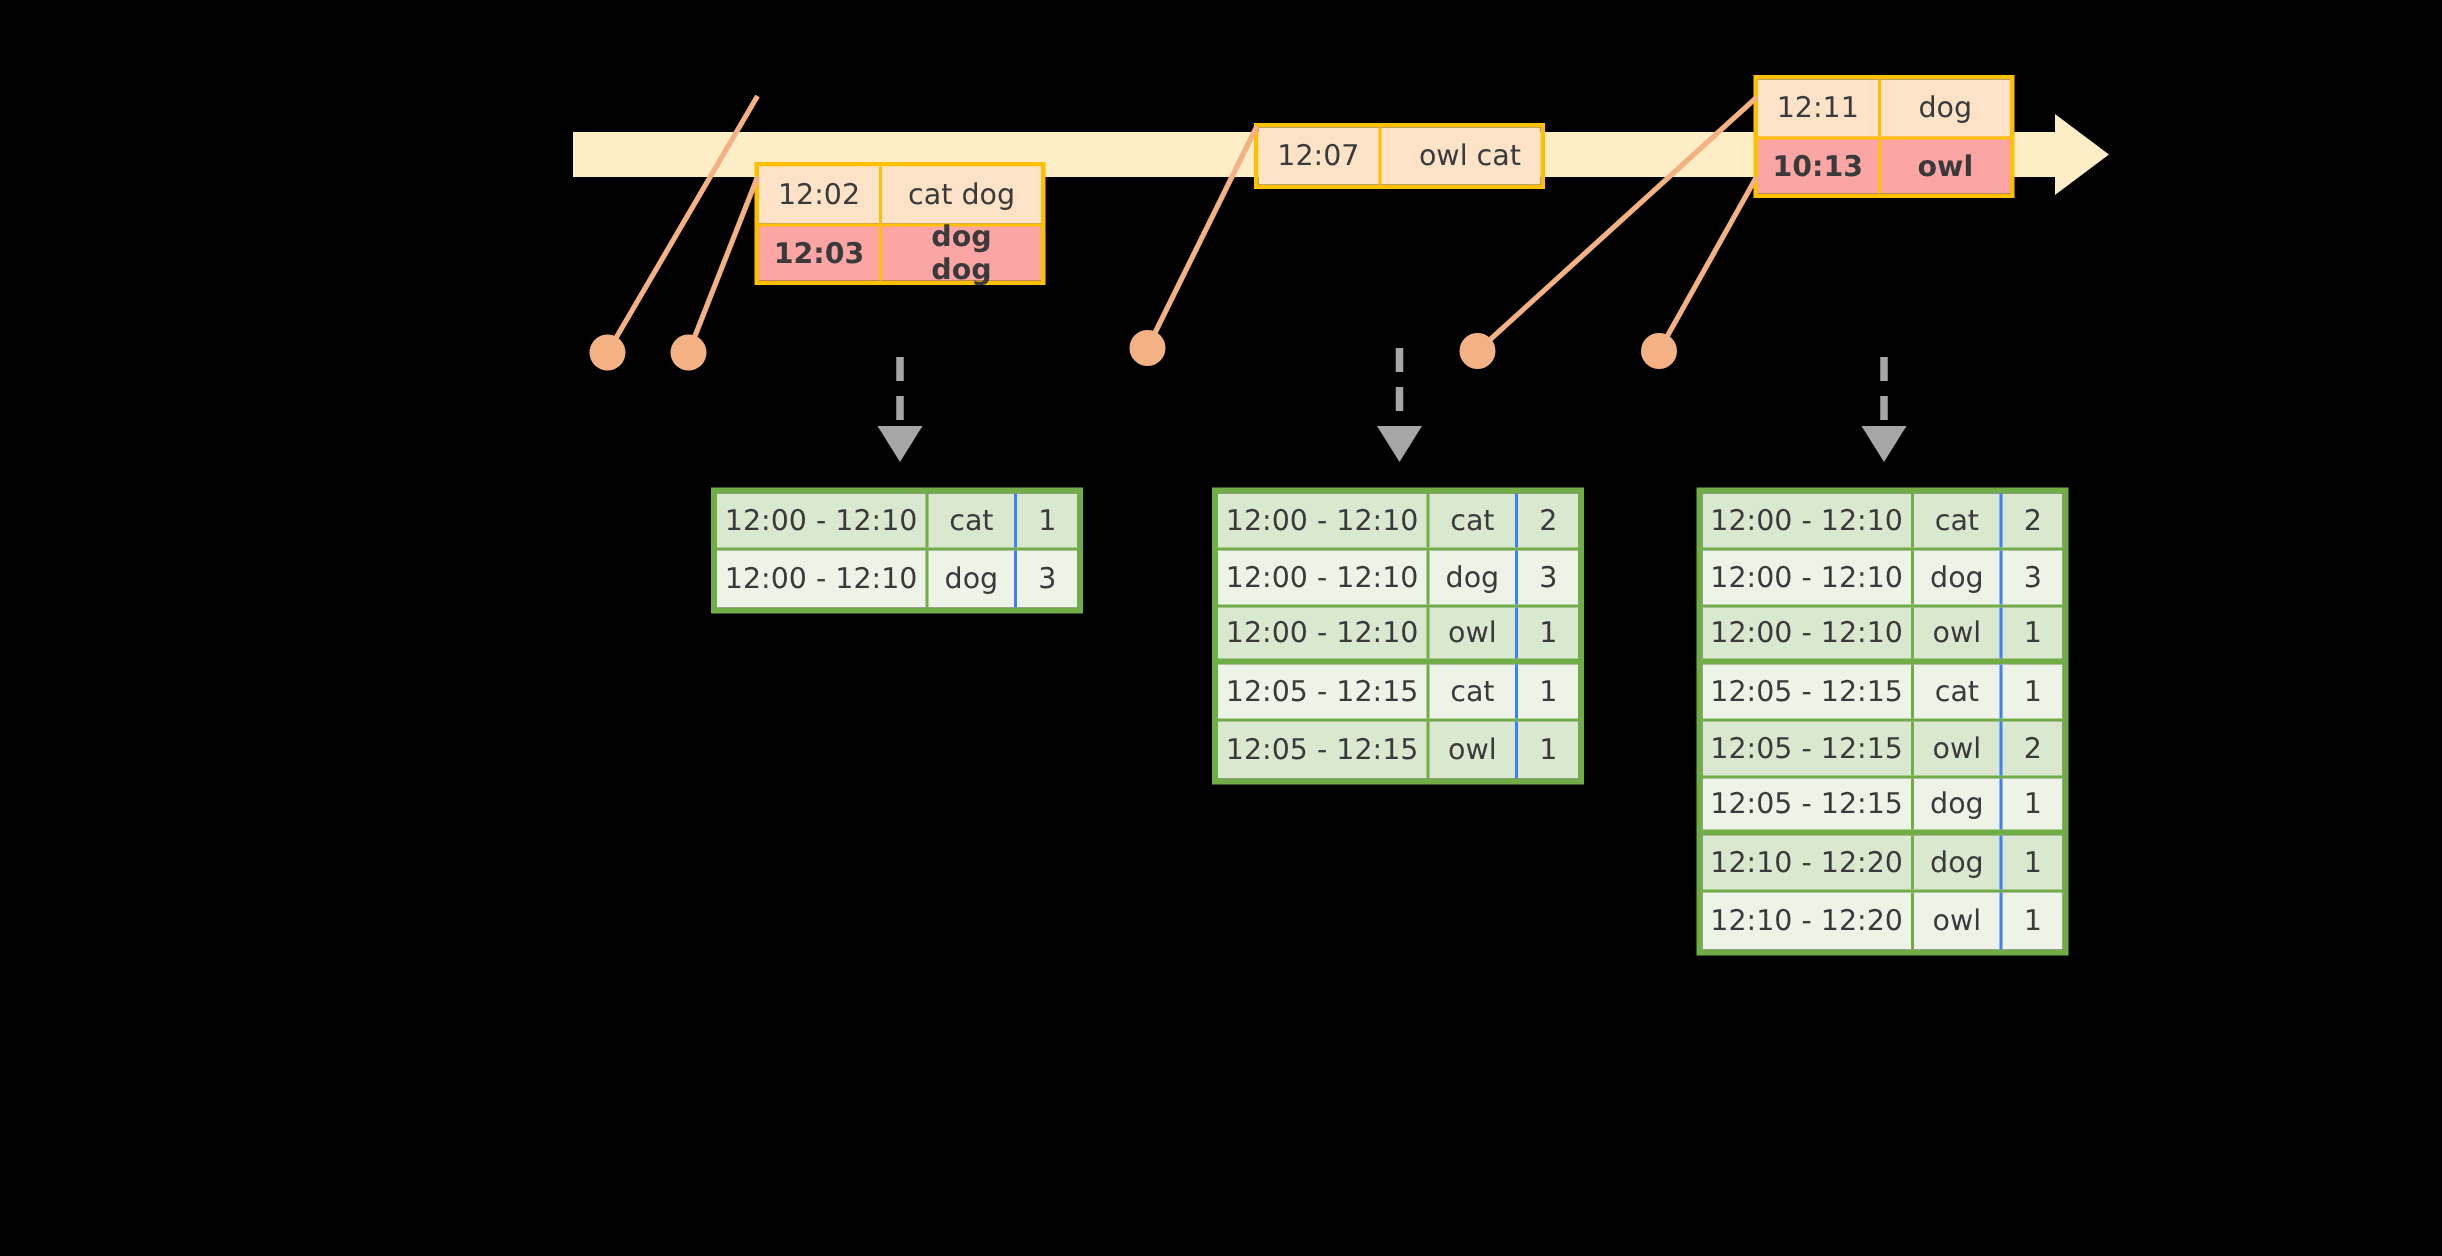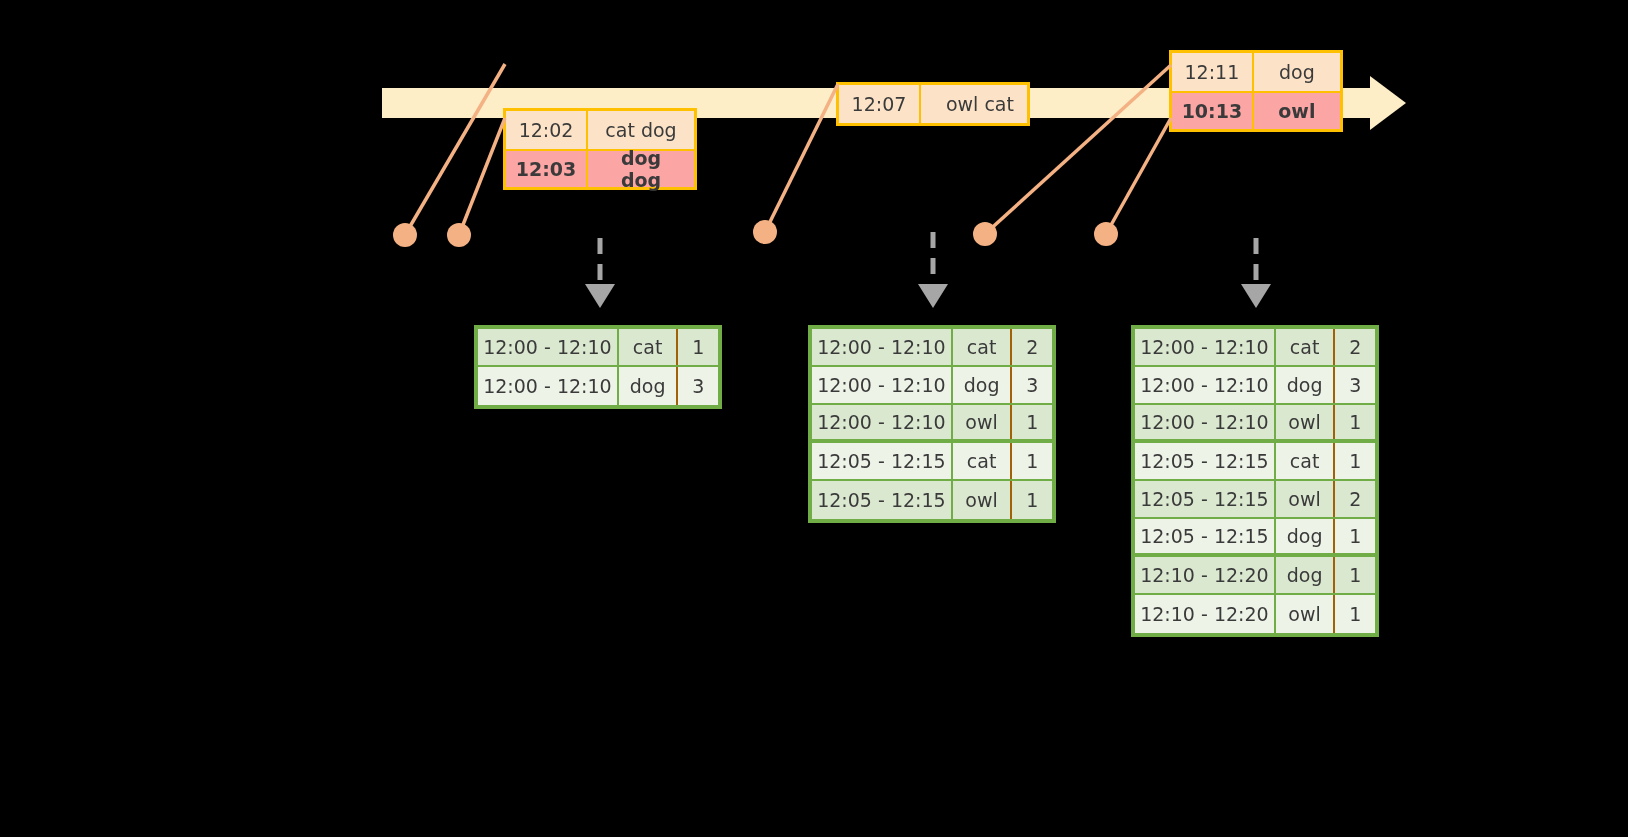--- a/index.html
+++ b/index.html
@@ -113,21 +113,21 @@
     box-sizing: border-box;
     border-right: 2px solid #70ad47;
     display: flex;
     align-items: center;
     justify-content: center;
     font-size: 19px;
     color: #3a3a3a;
   }
   .cell-key {
     box-sizing: border-box;
-    border-right: 2px solid #a16207;
+    border-right: 2px solid #3b82f6;
     display: flex;
     align-items: center;
     justify-content: center;
     font-size: 19px;
     color: #3a3a3a;
   }
   .cell-count {
     box-sizing: border-box;
     display: flex;
     align-items: center;

